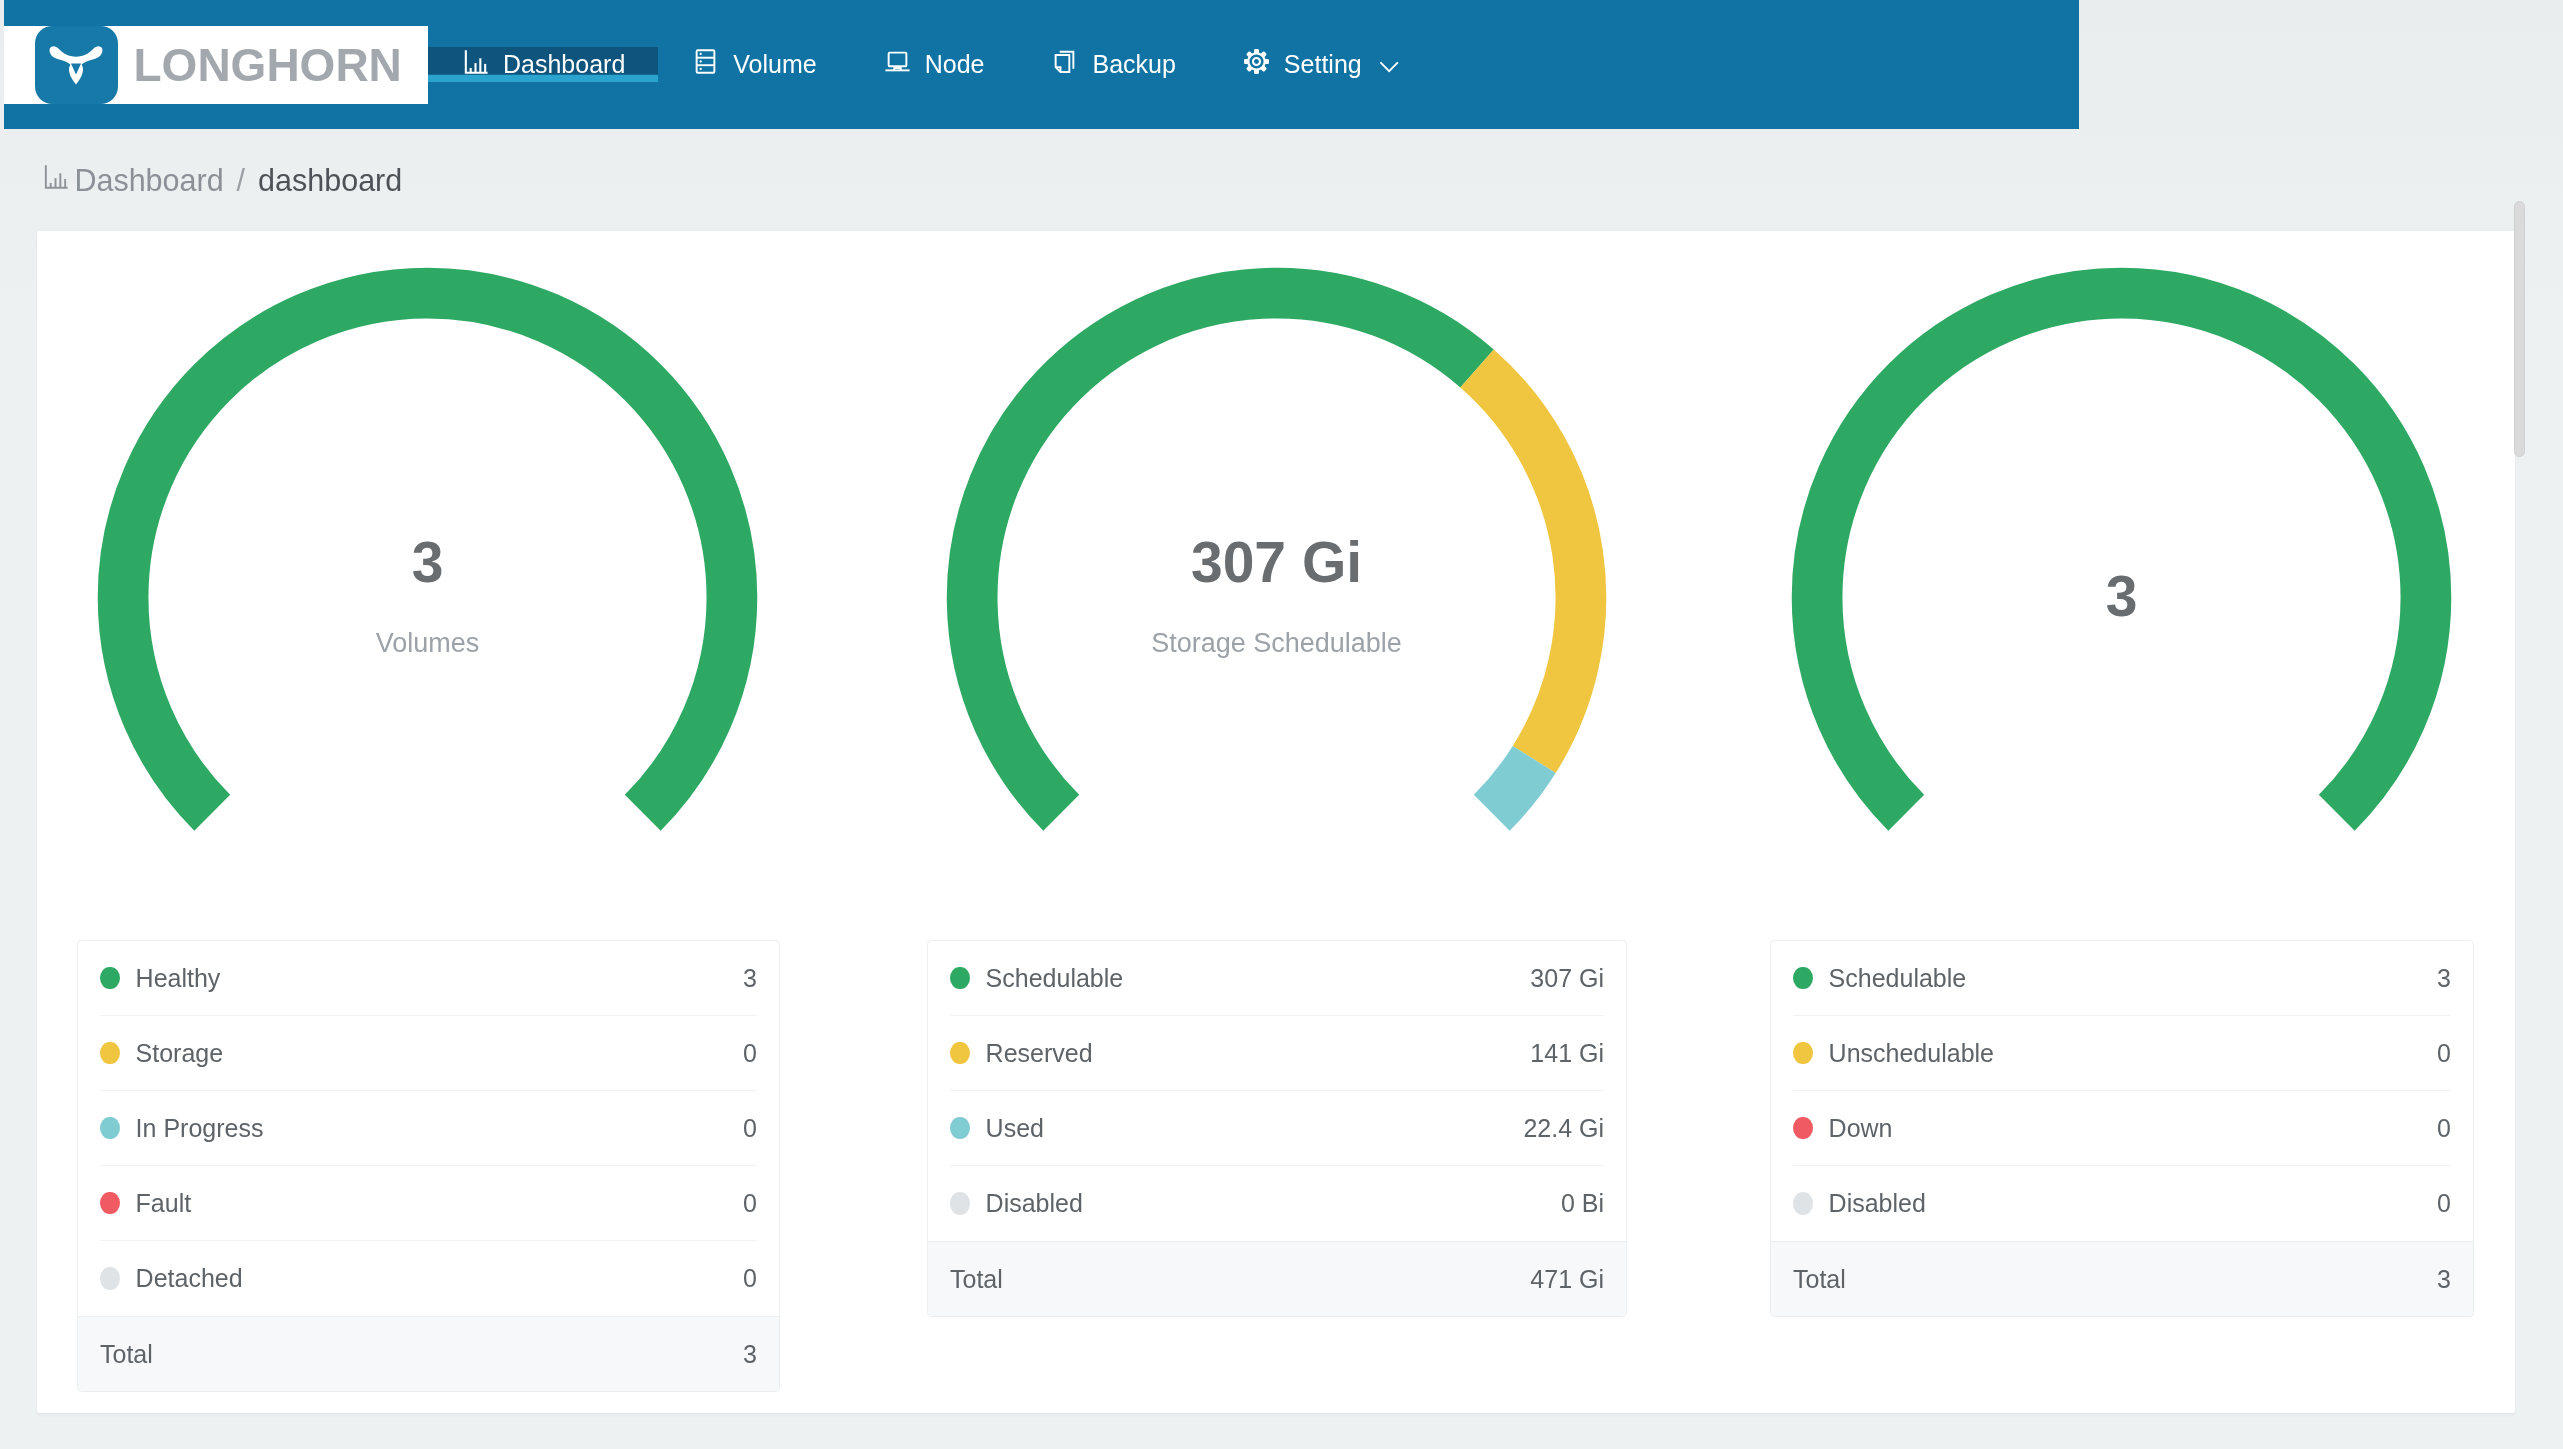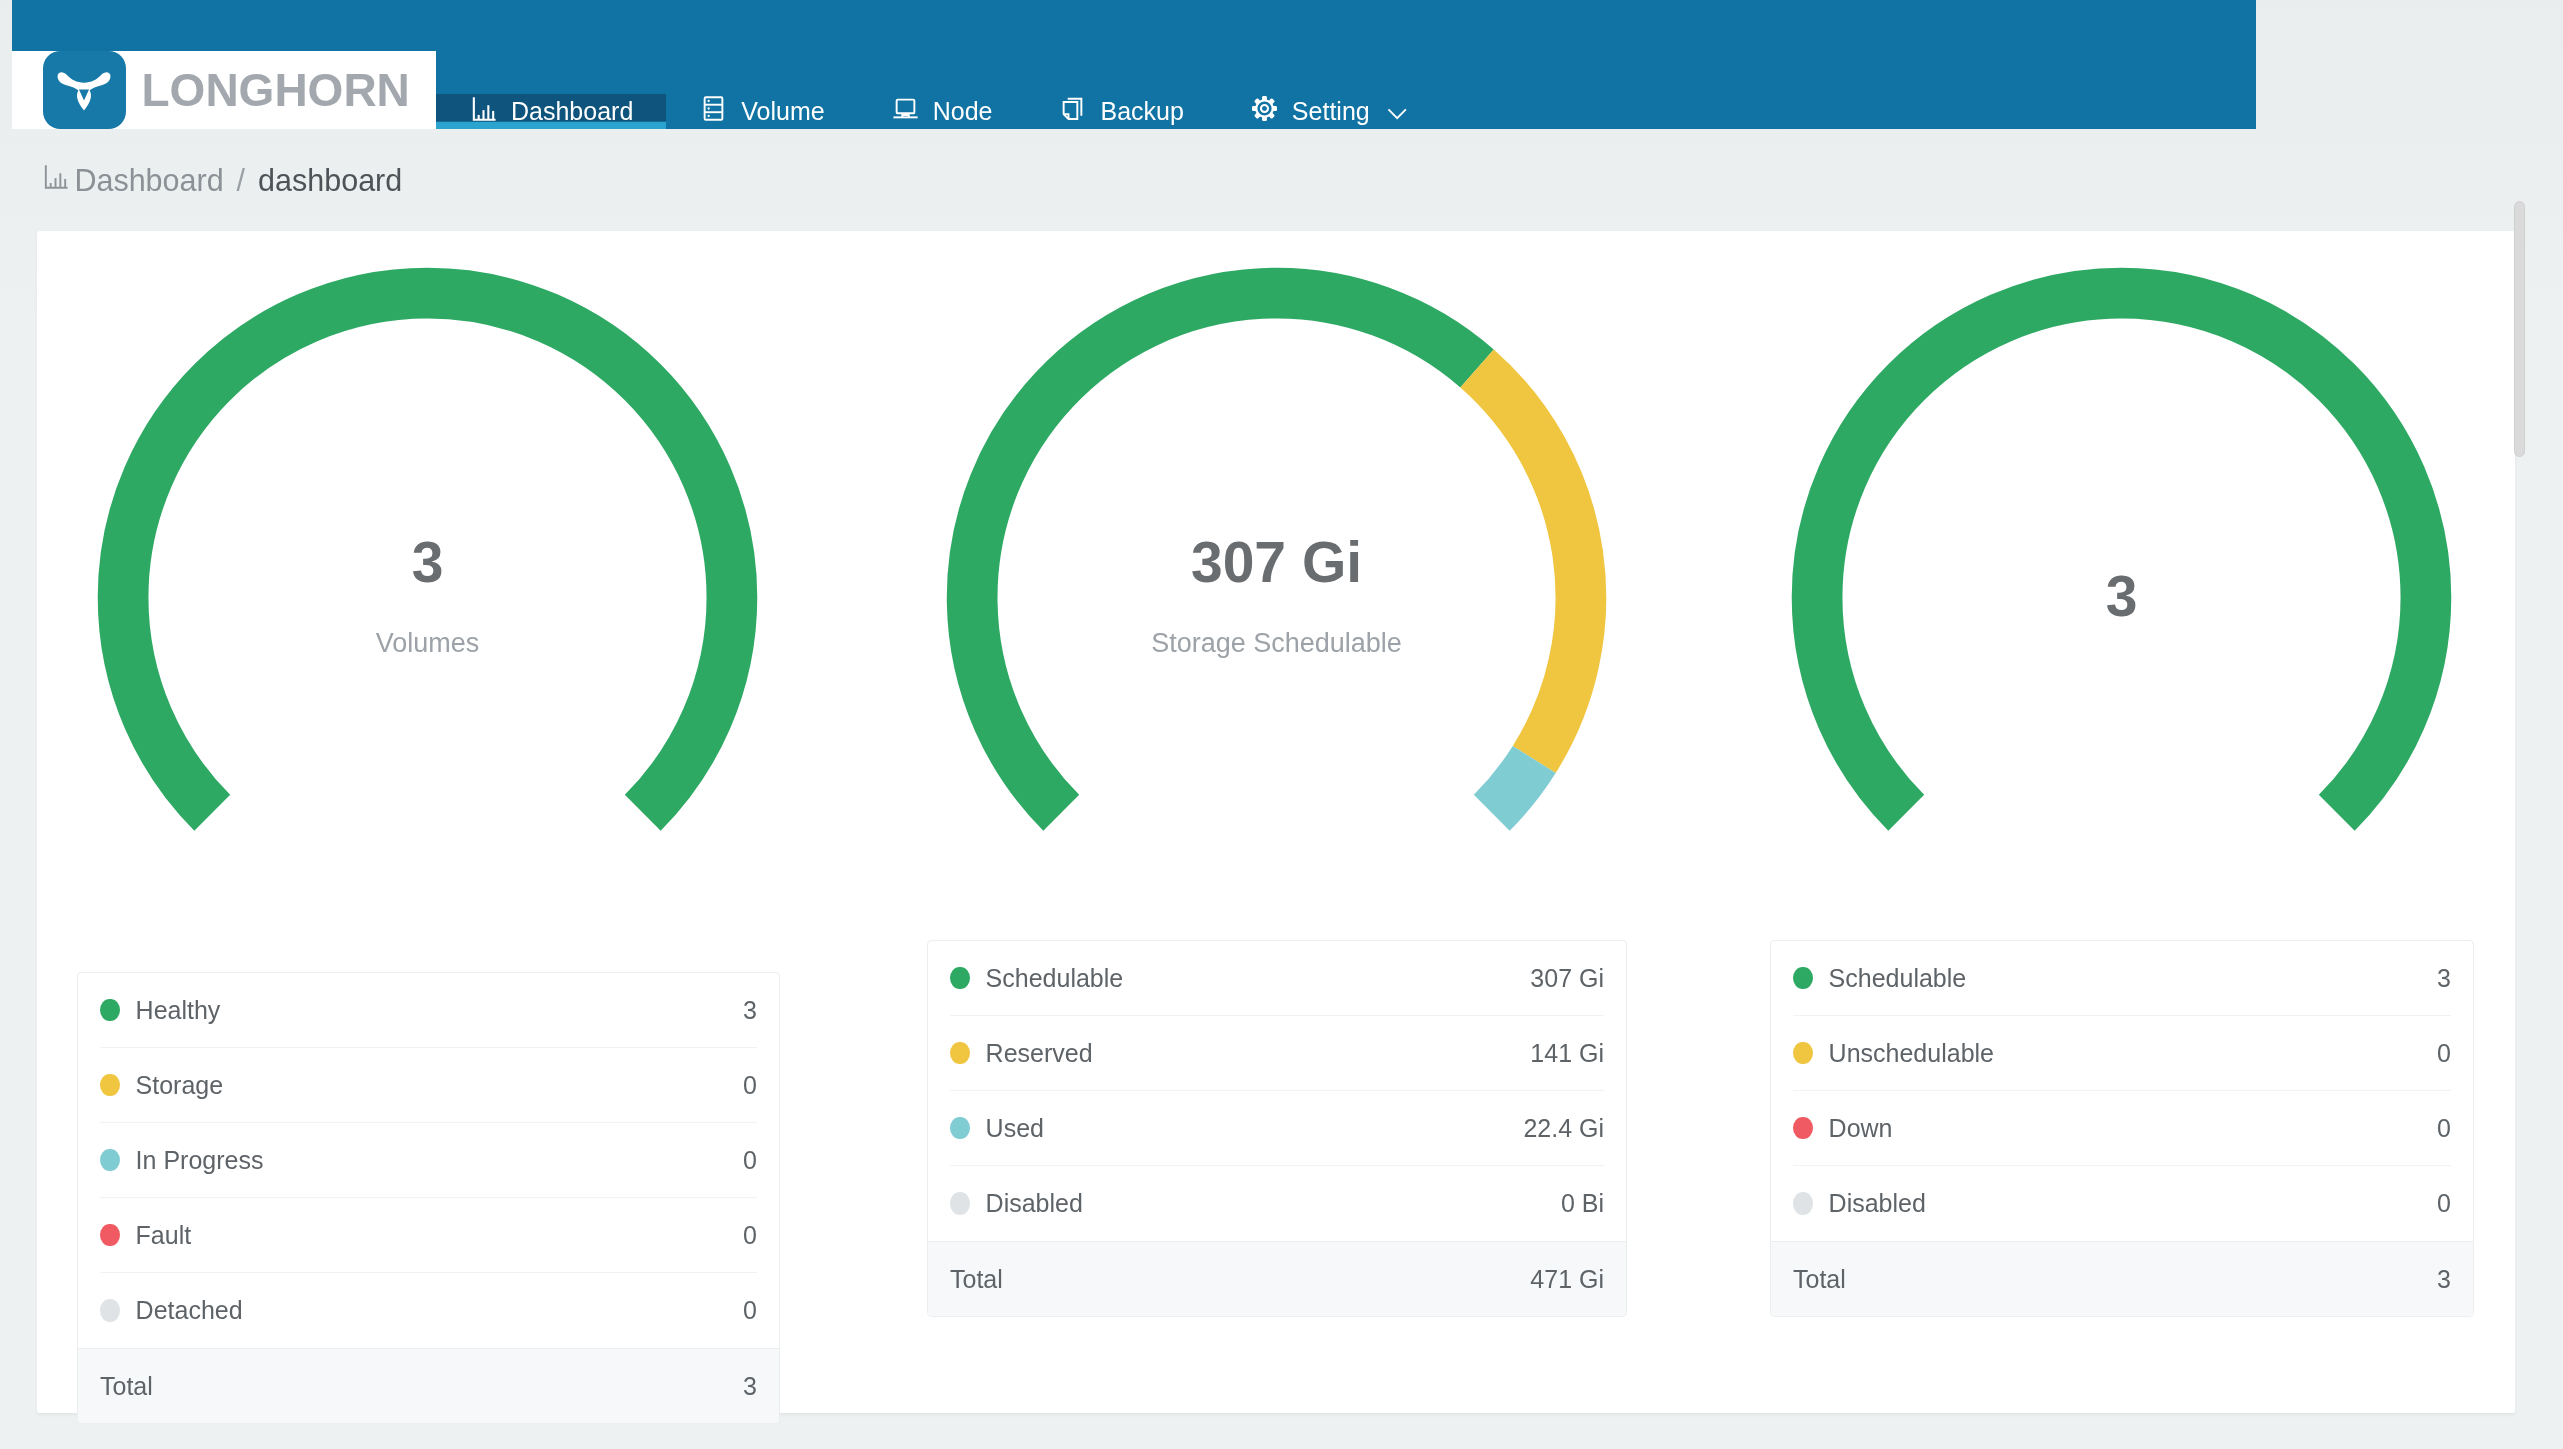--- a/index.html
+++ b/index.html
@@ -2,22 +2,22 @@
 <html style="--nav-bg: #1173A3; --nav-active-bg: #0E547C; --nav-active-strip: #2BA3CF; --brand-blue: #1679A8;font-size:11.6px"><head>
 <meta charset="utf-8">
 <style>
   * { margin:0; padding:0; box-sizing:border-box; }
   html,body { width:2563px; height:1449px; }
   body { font-family:"Liberation Sans", sans-serif; background:#eef1f2; overflow:hidden; }
   .page { position:relative; width:2563px; height:1449px;
           background:linear-gradient(to bottom, #e9edee 0%, #eef1f2 22%, #eef1f2 100%); }
 
   
-  .header { position:absolute; left:12px; top:0; width:2244px; height:129px;
-            background:var(--nav-bg,#1173A3); display:flex; align-items:flex-end; }
+  .header { position:absolute; left:4px; top:0; width:2075px; height:129px;
+            background:var(--nav-bg,#1173A3); display:flex; align-items:center; }
   .logo-box { width:424px; background:#ffffff; display:flex; align-items:center; padding-left:30.5px; }
   .logo-mark { width:83px; height:78px; border-radius:17.4px; background:var(--brand-blue,#1679A8);
                display:flex; align-items:center; justify-content:center; flex:none; }
   .logo-mark svg { width:70px; height:67px; }
   .brand-name { font-size:46px; font-weight:700; color:#A2A8AD; letter-spacing:0px; margin-left:16px; }
 
   .nav { display:flex; align-items:stretch; }
   .nav-item { display:flex; align-items:center; gap:13px; padding:0 33px; color:#ffffff;
               font-size:25px; cursor:pointer; }
   .nav-item.active { background:var(--nav-active-bg,#0E547C);
@@ -201,21 +201,21 @@
 
     <div class="gauge-wrap" style="left:1754px;">
       <svg id="gauge-svg-2" width="661" height="661" viewBox="0 0 912 912">
           <path d="M 159.02 752.98 A 420 420 0 1 1 752.98 752.98" fill="none" stroke="#2EA963" stroke-width="70" stroke-linecap="butt"></path>
         </svg>
       <div class="gauge-center">
         <div class="gauge-number">3</div>
       </div>
     </div>
 
-    <div class="legend-table" id="legend-0" style="left:40px;   width:703px;margin-top:32px;">
+    <div class="legend-table" id="legend-0" style="left:40px;   width:703px;">
         <div class="lrow">
           <span class="dot" style="background: rgb(46, 169, 99);"></span>
           <span class="llabel">Healthy</span>
           <span class="lvalue">3</span>
         </div>
         <div class="lrow">
           <span class="dot" style="background: rgb(240, 197, 63);"></span>
           <span class="llabel">Storage</span>
           <span class="lvalue">0</span>
         </div>

